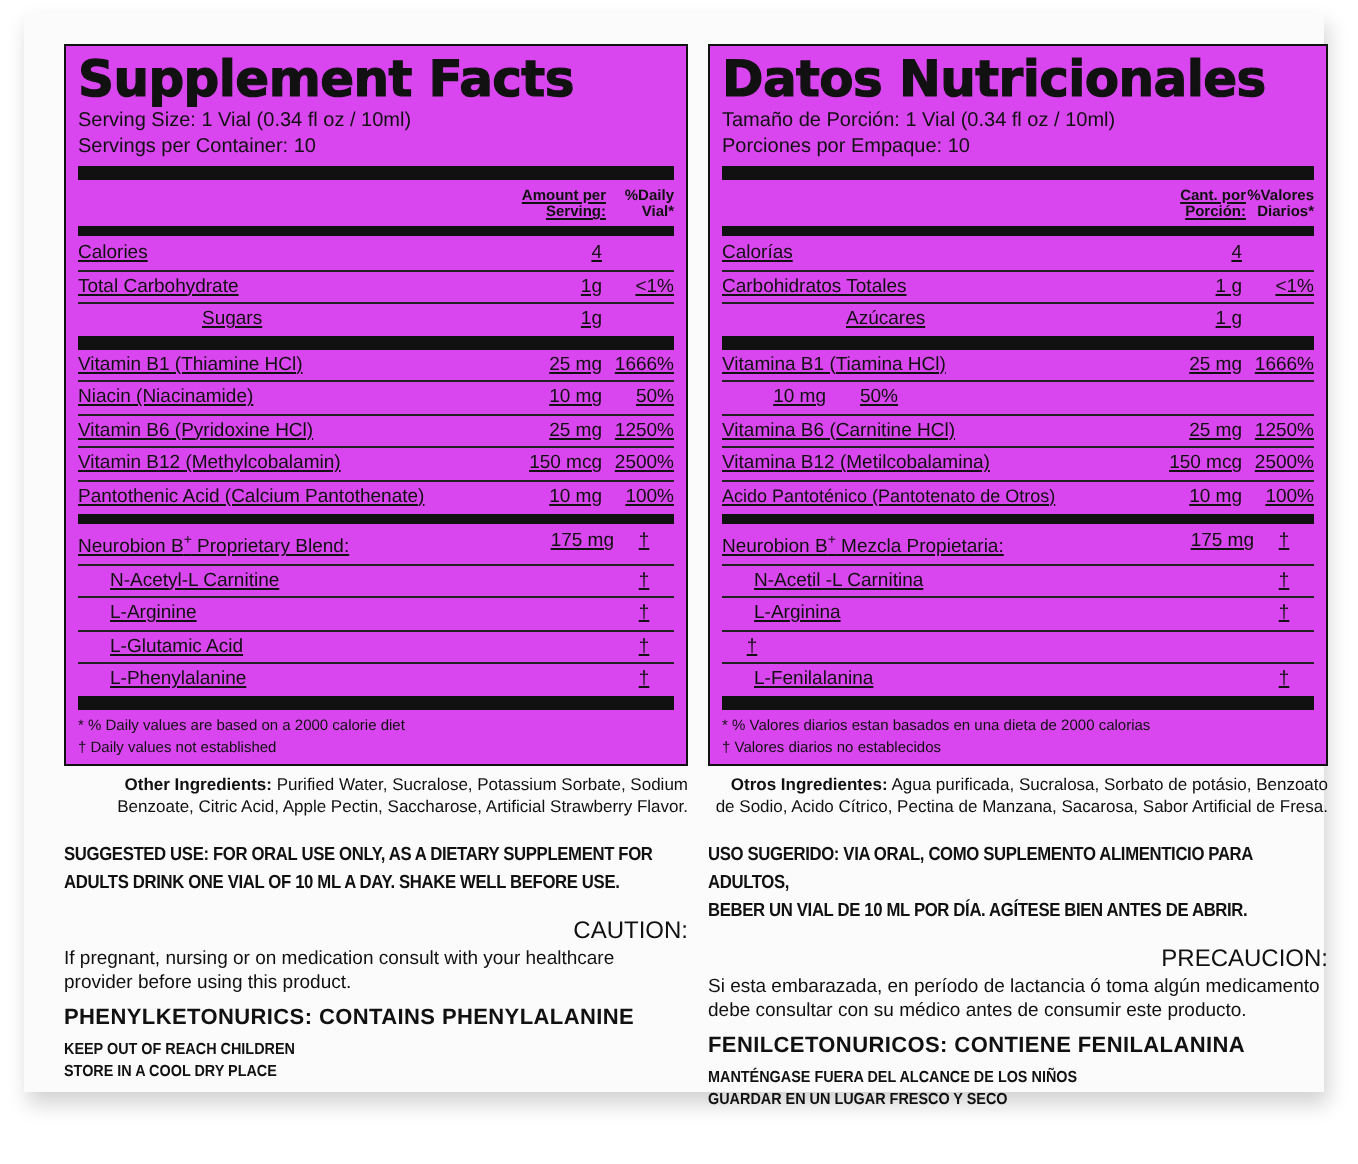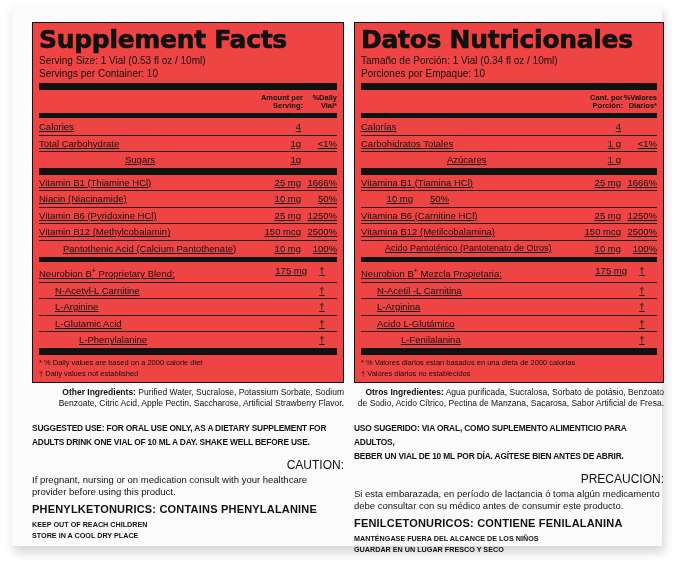--- a/index.html
+++ b/index.html
@@ -15,36 +15,36 @@
     width: 650px; height: 540px;
     background: #fbfbfb;
     box-shadow: 2px 6px 10px rgba(0,0,0,0.18);
   }
   .panel { position: absolute; top: 16px; width: 312px; }
   .panel.left { left: 20px; }
   .panel.right { left: 342px; width: 310px; }
   .box {
     border: 1.5px solid #111;
     padding: 3px 6px 2px 6px;
-    background: #ef4444;
+    background: #d946ef;
   }
   .title {
     font-family: "DejaVu Sans", sans-serif;
     font-weight: 900; font-size: 25px; letter-spacing: -0.3px;
     line-height: 28px; margin: 0; color: #111;
     -webkit-text-stroke: 0.6px #111;
   }
   .sub { font-size: 10px; line-height: 13px; }
   .bar-thick { height: 7px; background: #111; margin: 3px 0 2px 0; }
   .bar-mid { height: 5px; background: #111; margin: 1px 0; }
   .head-row { display: flex; justify-content: flex-end; font-size: 7.5px; line-height: 8px; font-weight: bold; text-align: right; padding: 2px 0 2px 0; }
-  .head-row .c1 { width: 70px; }
+  .head-row .c1 { width: 70px; text-decoration: underline; }
   .head-row .c2 { width: 34px; }
   .row { display: flex; font-size: 9.5px; line-height: 15.5px; border-bottom: 1px solid #222; text-decoration: underline; }
-  .row:last-child { border-bottom: none; margin-left: 24px; }
+  .row:last-child { border-bottom: none; }
   .row .n { flex: 1; white-space: nowrap; }
   .row .a { width: 52px; text-align: right; }
   .row .d { width: 36px; text-align: right; }
   .row.indent-sugar .n { padding-left: 62px; }
   .row.indent .n { padding-left: 16px; }
   .row .dag { width: 30px; text-align: center; }
   .notes { font-size: 7.5px; line-height: 9.5px; padding: 1px 0 1px 0; }
   .other { font-size: 8.5px; line-height: 11px; margin-top: 4px; text-align: right; }
   .other b { font-weight: bold; }
   .use { font-size: 9.5px; line-height: 14px; font-weight: bold; margin-top: 12px; transform: scaleX(0.88); transform-origin: left; width: 114%; letter-spacing: -0.2px; }
@@ -55,21 +55,21 @@
   sup { font-size: 7px; }
 </style>
 </head>
 <body>
 
 <div class="card">
 
   <div class="panel left">
     <div class="box">
       <h1 class="title">Supplement Facts</h1>
-      <div class="sub">Serving Size: 1 Vial (0.53 fl oz / 10ml)</div>
+      <div class="sub">Serving Size: 1 Vial (0.34 fl oz / 10ml)</div>
       <div class="sub">Servings per Container: 10</div>
       <div class="bar-thick"></div>
       <div class="head-row">
         <div class="c1"><span>Amount per</span><br><span>Serving:</span></div>
         <div class="c2"><span>%Daily</span><br><span>Vial*</span></div>
       </div>
       <div class="bar-mid"></div>
       <div>
         <div class="row">
             <span class="n">Calories</span>
@@ -221,21 +221,20 @@
           </div>
         <div class="row indent">
             <span class="n">N-Acetil -L Carnitina</span>
             <span class="dag">†</span>
           </div>
         <div class="row indent">
             <span class="n">L-Arginina</span>
             <span class="dag">†</span>
           </div>
         <div class="row indent">
-            <span class="n">Acido L-Glutámico</span>
             <span class="dag">†</span>
           </div>
         <div class="row indent">
             <span class="n">L-Fenilalanina</span>
             <span class="dag">†</span>
           </div>
       </div>
       <div class="bar-thick" style="margin:0 0 2px 0;"></div>
       <div class="notes">* % Valores diarios estan basados en una dieta de 2000 calorias</div>
       <div class="notes">† Valores diarios no establecidos</div>

